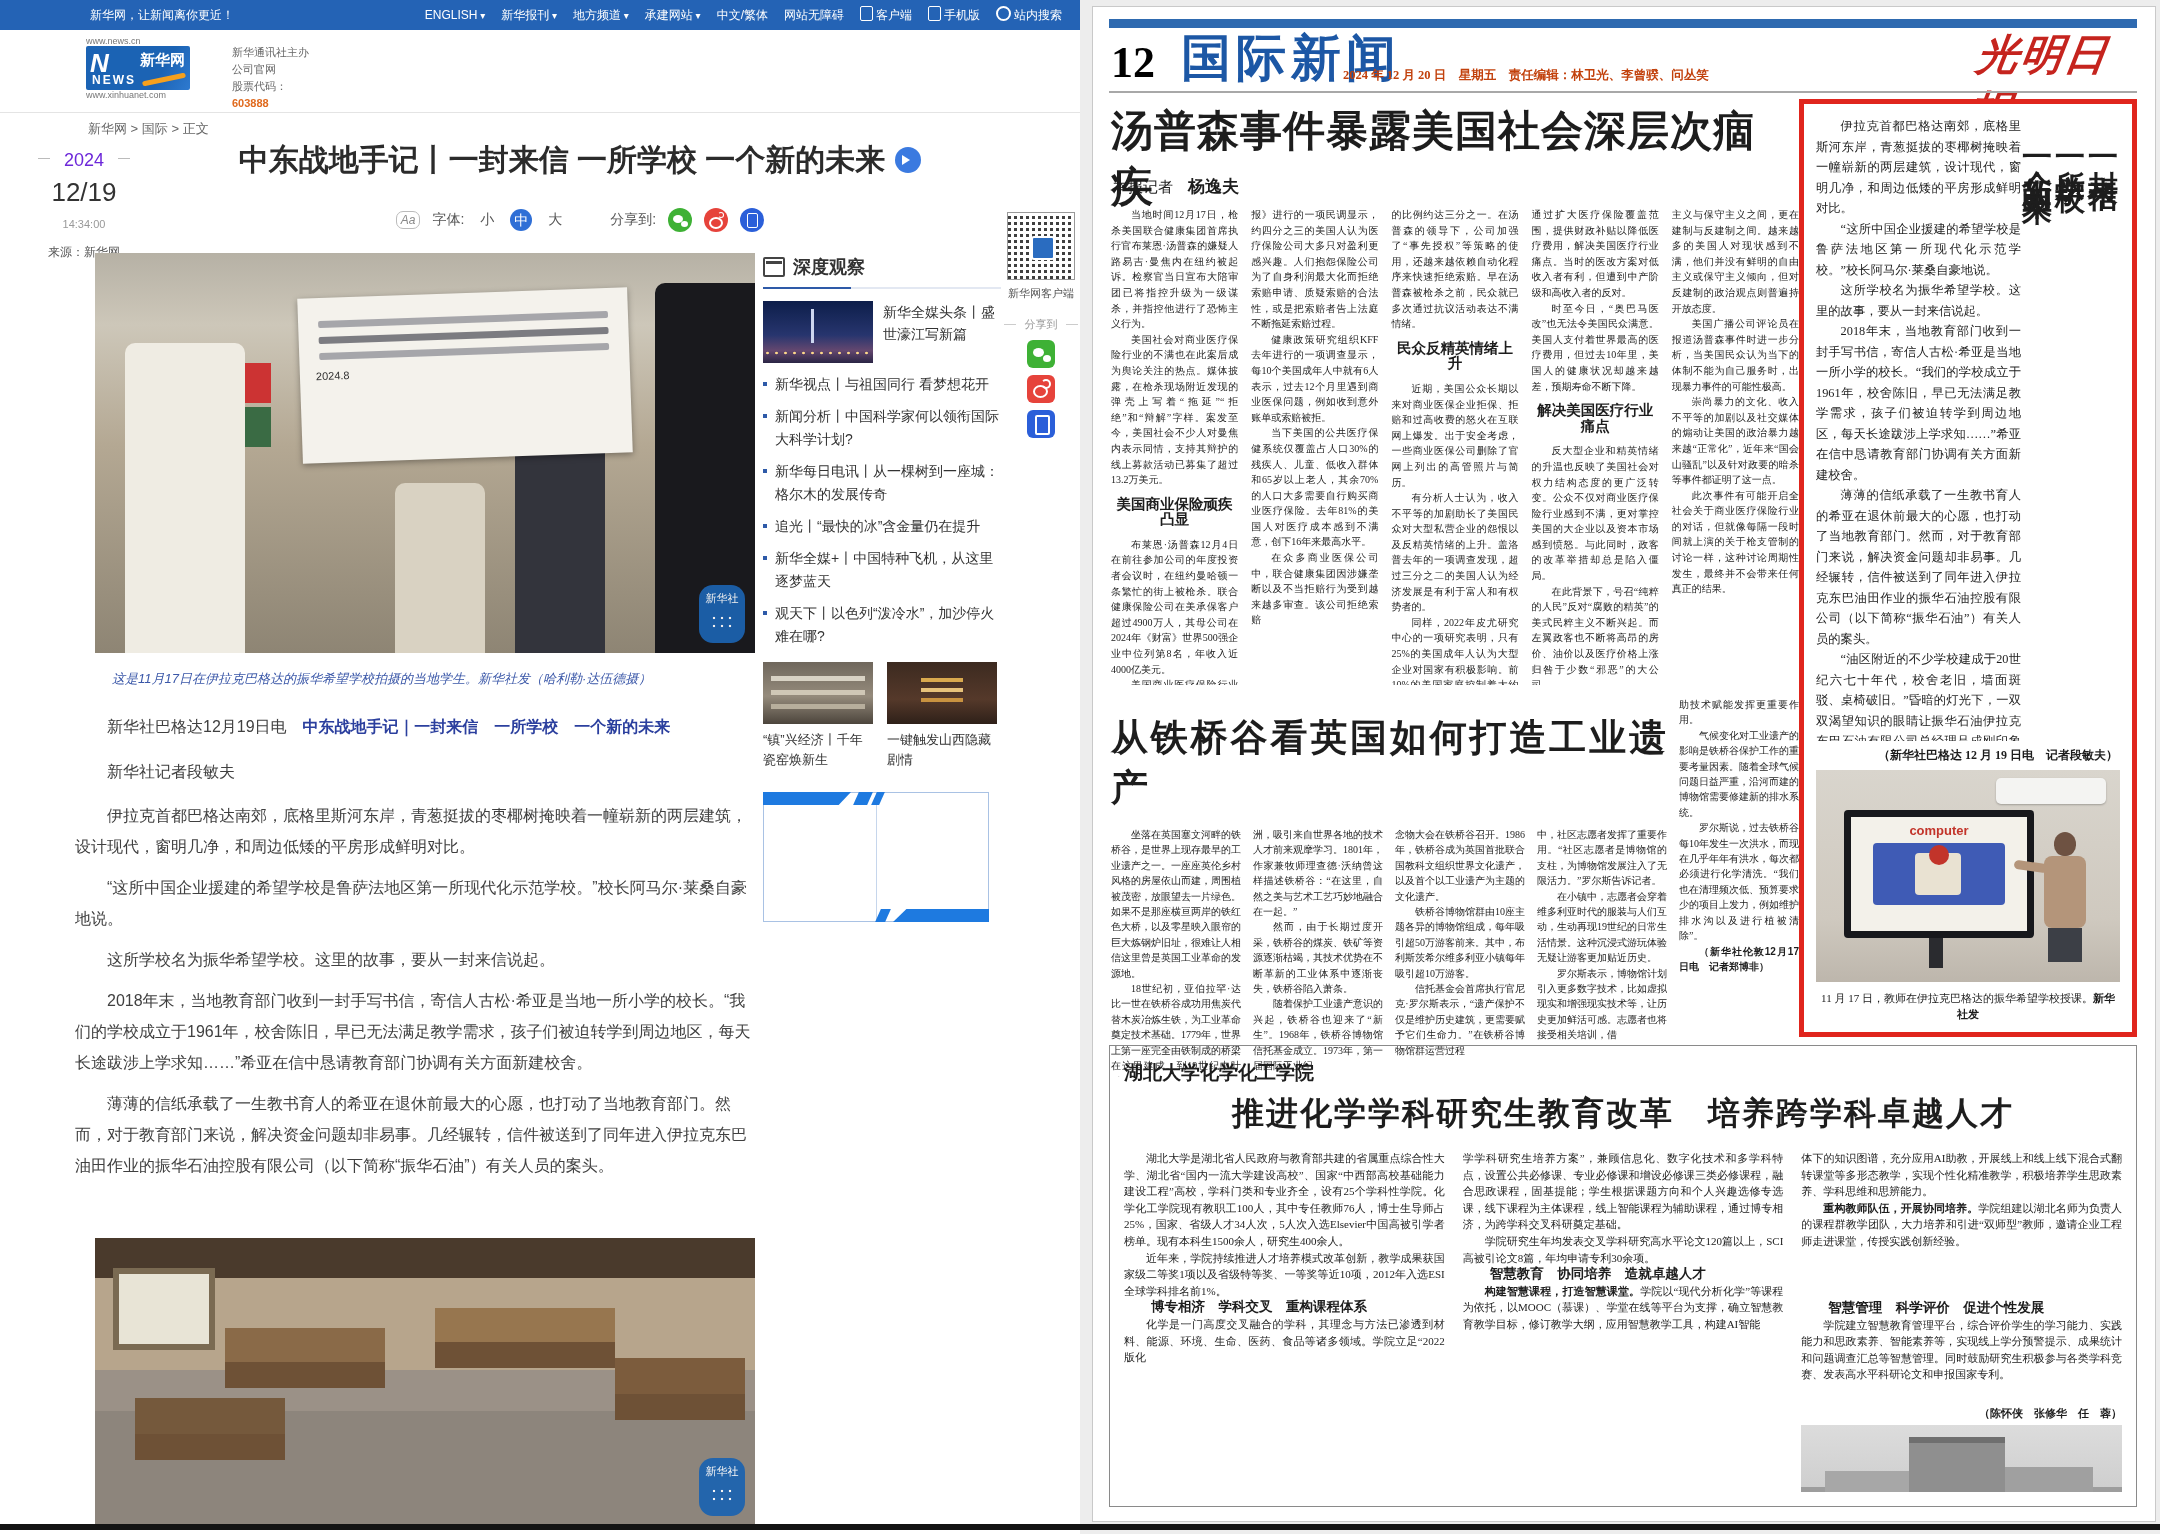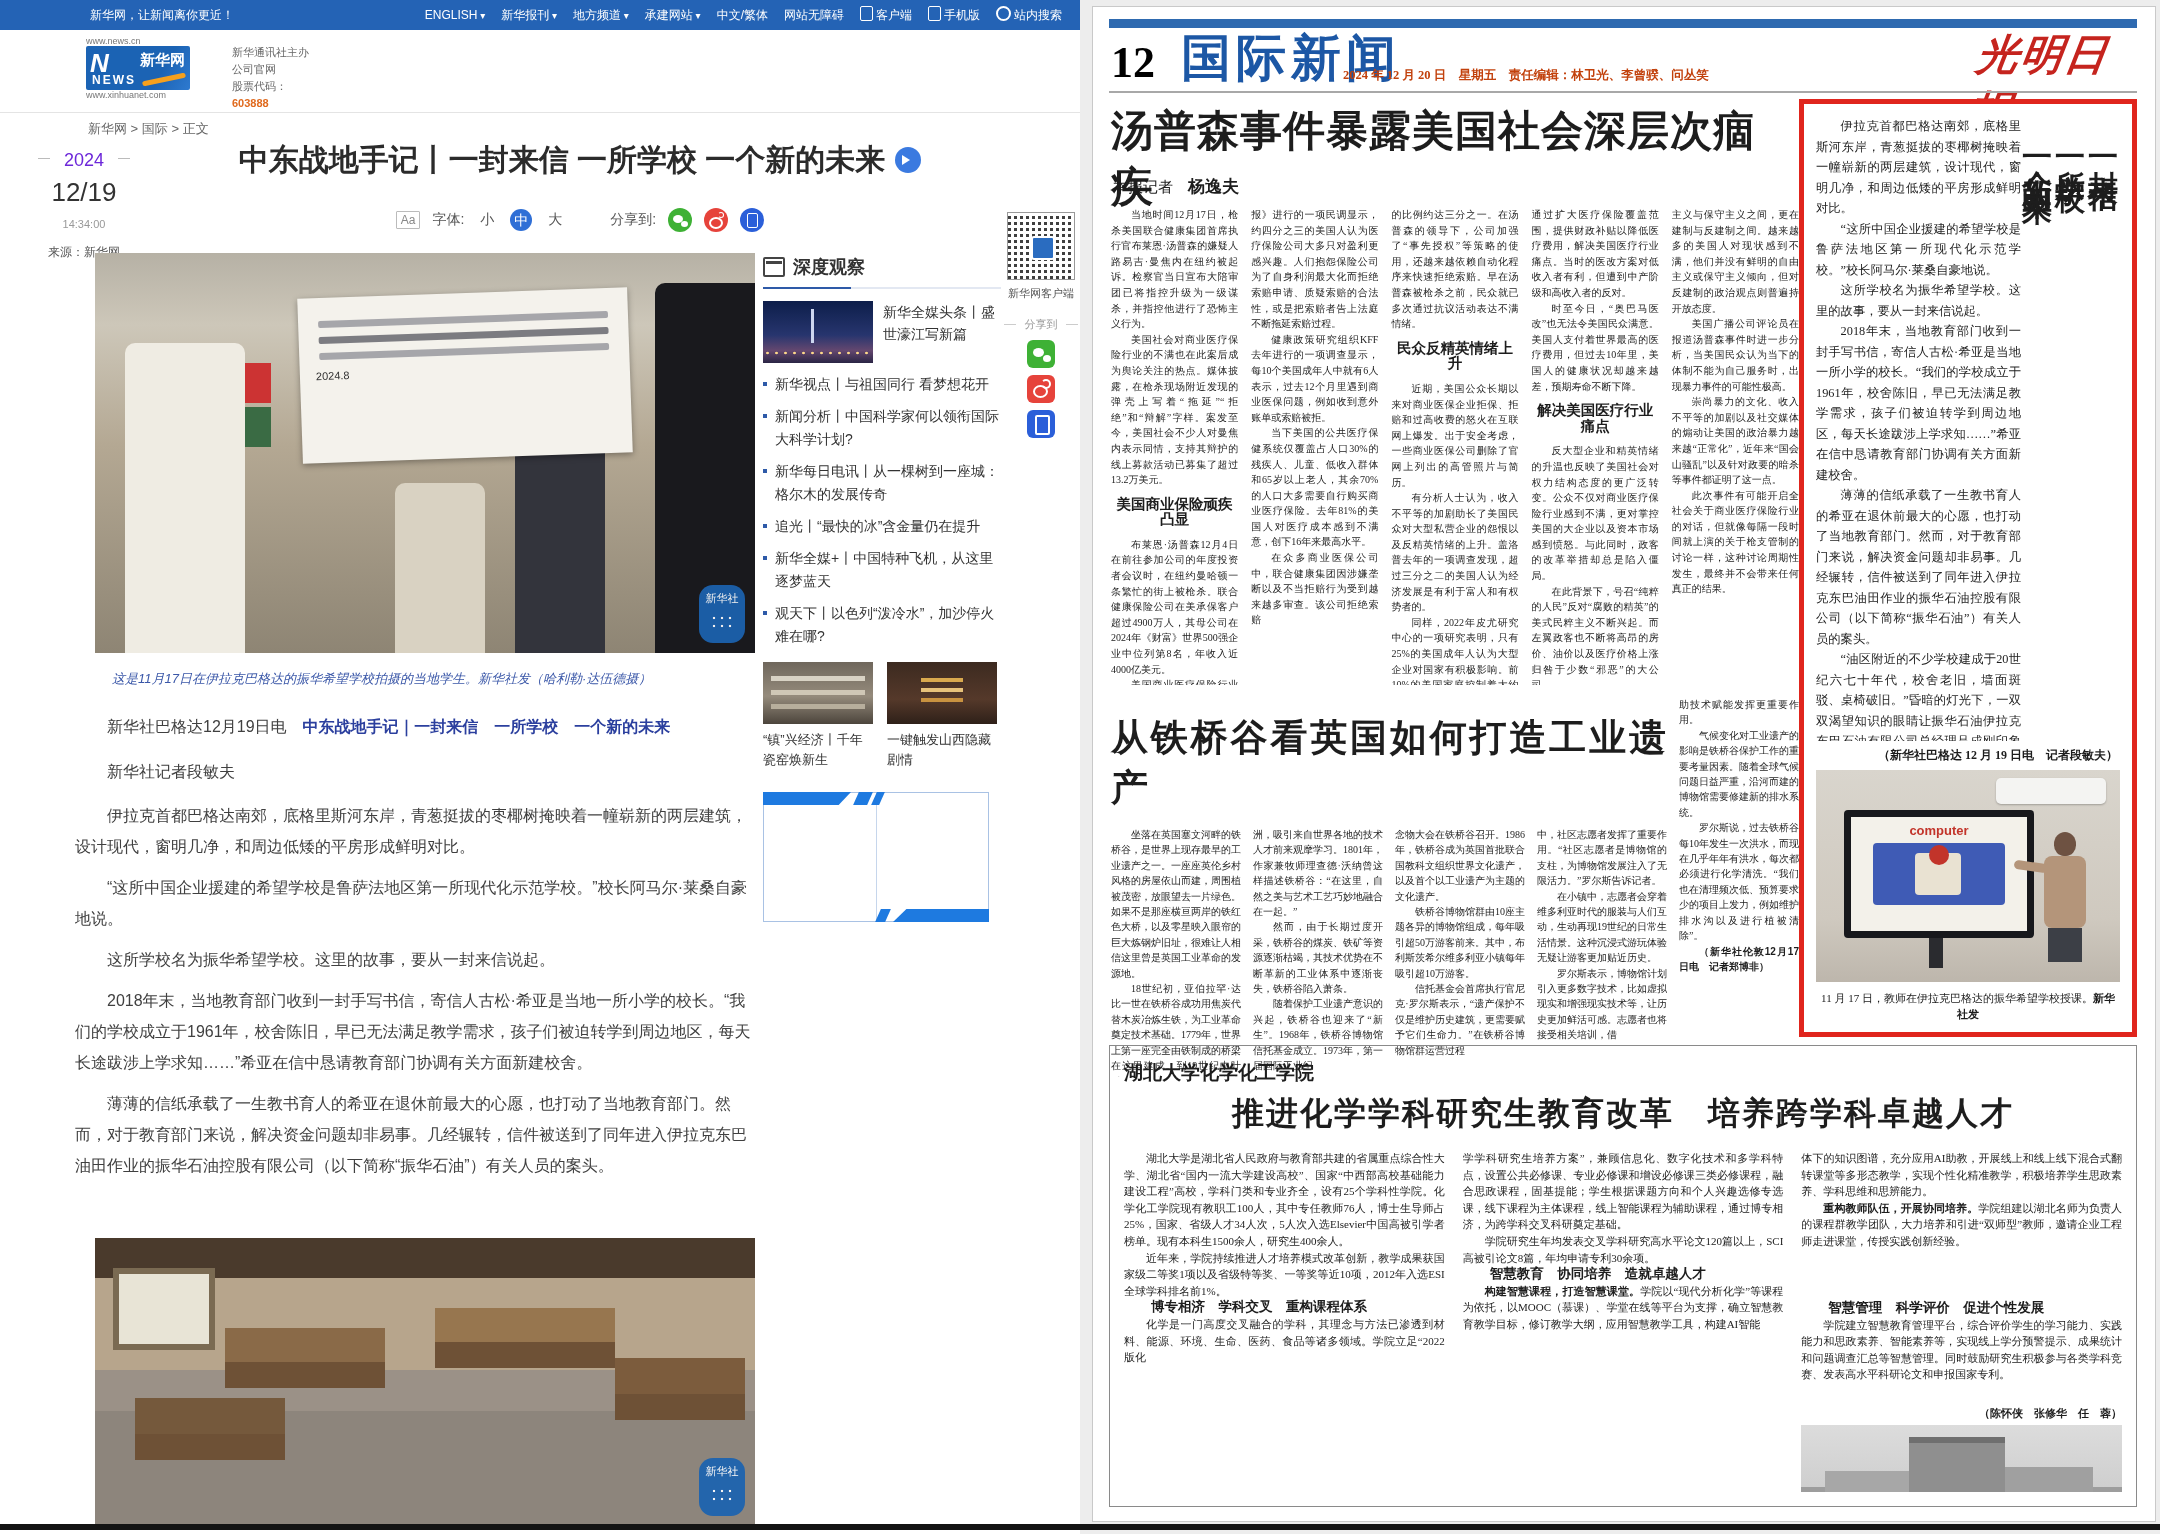--- a/index.html
+++ b/index.html
@@ -35,21 +35,21 @@
   #dateblk .yr::before,#dateblk .yr::after{content:"";position:absolute;top:8px;width:12px;height:1px;background:#bbb;}
   #dateblk .yr::before{left:-4px;} #dateblk .yr::after{right:-4px;}
   #dateblk .md{font-size:26px;color:#333;margin-top:6px;}
   #dateblk .tm{font-size:11px;color:#999;margin-top:10px;}
   #dateblk .src{font-size:12px;color:#555;margin-top:14px;}
   
   #atitle{left:150px;top:140px;width:860px;text-align:center;font-size:30px;font-weight:bold;color:#2b2b2b;}
   .spk{display:inline-block;width:26px;height:26px;border-radius:50%;background:#3b7ae0;vertical-align:-3px;margin-left:10px;position:relative;}
   .spk::before{content:"";position:absolute;left:7px;top:8px;border:5px solid transparent;border-left:8px solid #fff;}
   #ctrl{left:150px;top:208px;width:860px;display:flex;justify-content:center;align-items:center;gap:12px;font-size:14px;color:#555;}
-  .aa{border:1px solid #bbb;border-radius:1px;padding:1px 4px;font-size:12px;color:#888;}
+  .aa{border:1px solid #bbb;border-radius:7px;padding:1px 4px;font-size:12px;color:#888;font-style:italic;}
   .fsz{padding:0 4px;}
   .fsz.mid{background:#2f6fd6;color:#fff;border-radius:50%;width:22px;height:22px;line-height:22px;text-align:center;padding:0;}
   .shico{width:24px;height:24px;border-radius:50%;display:inline-block;position:relative;}
   .shico.wx{background:#3eb135;} .shico.wb{background:#e6433b;} .shico.ph{background:#2b5fd9;}
   .shico.wx::before{content:"";position:absolute;left:5px;top:7px;width:10px;height:8px;background:#fff;border-radius:50%;}
   .shico.wx::after{content:"";position:absolute;right:4px;bottom:5px;width:7px;height:6px;background:#fff;border-radius:50%;}
   .shico.wb::before{content:"";position:absolute;left:5px;top:9px;width:10px;height:8px;border:2px solid #fff;border-radius:50%;}
   .shico.wb::after{content:"";position:absolute;right:4px;top:4px;width:4px;height:4px;border:1.5px solid #fff;border-radius:50%;border-left-color:transparent;}
   .shico.ph::before{content:"";position:absolute;left:7px;top:5px;width:9px;height:13px;border:1.5px solid #fff;border-radius:2px;}
   

